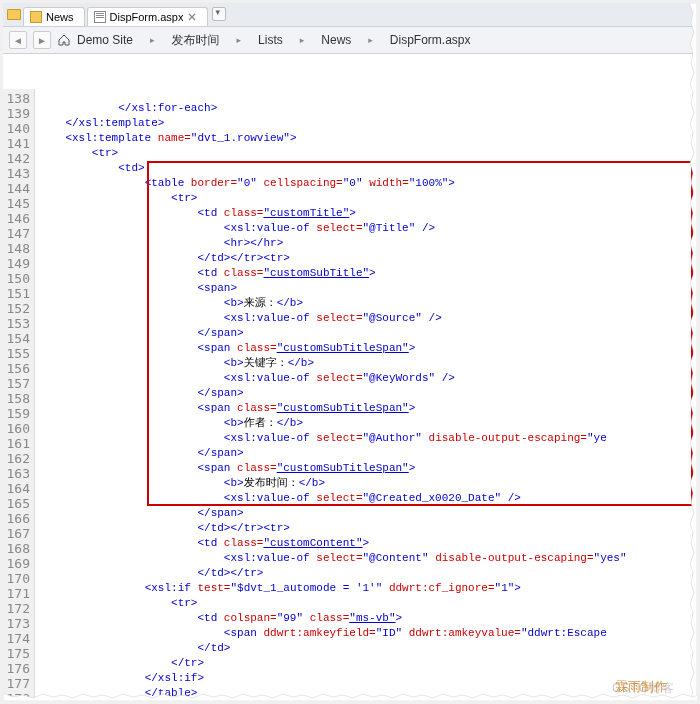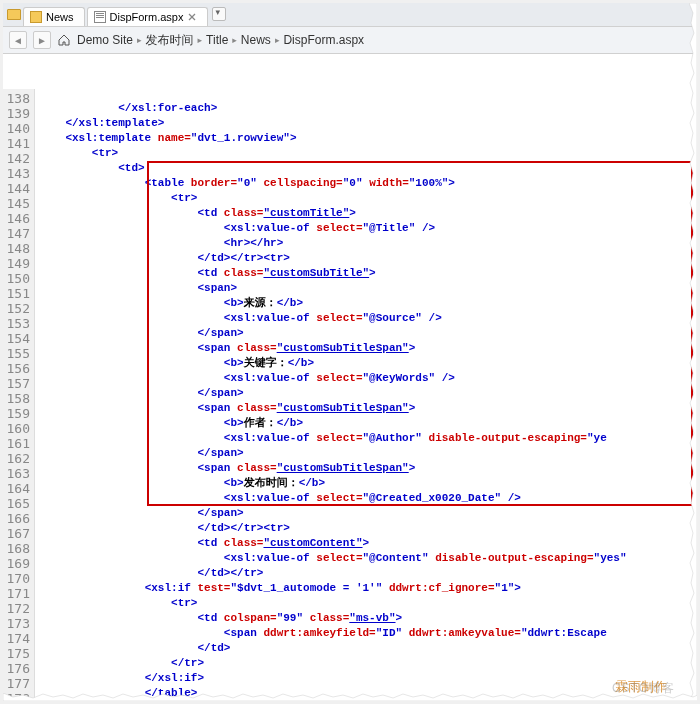--- a/index.html
+++ b/index.html
@@ -12,26 +12,26 @@
 .tab-ico.folder { background: #f5c95a; border: 1px solid #c99a2e; }
 .tab-ico.file { background: #fff; border: 1px solid #888; position: relative; }
 .tab-ico.file::after { content: ""; position: absolute; top: 1px; left: 1px; right: 1px; height: 1px; background: #888; box-shadow: 0 2px 0 #888, 0 4px 0 #888; }
 .tab-close { width: 10px; height: 10px; cursor: pointer; position: relative; }
 .tab-end { width: 14px; height: 14px; margin-left: 2px; border: 1px solid #bbb; background: #fafafa; position: relative; cursor: pointer; border-radius: 2px; }
 .tab-end::after { content: "▾"; position: absolute; left: 2px; top: -1px; font-size: 9px; color: #666; }
 .toolbar { background: #f1f3f6; border-bottom: 1px solid #d0d0d0; padding: 4px 6px; display: flex; align-items: center; gap: 6px; font-size: 12px; color: #333; }
 .nav-btn { width: 18px; height: 18px; border: 1px solid #ccc; background: #fafafa; border-radius: 2px; display: flex; align-items: center; justify-content: center; font-size: 10px; color: #888; cursor: pointer; }
 .home-ico { width: 14px; height: 14px; display: inline-block; position: relative; }
 .home-ico svg { width: 14px; height: 14px; }
-.bc { display: flex; align-items: center; gap: 4px; }
+.bc { display: flex; align-items: center; gap: 17px; }
 .bc-sep { color: #888; font-size: 9px; }
 .bc-item { cursor: pointer; }
 .editor { display: flex; height: calc(100% - 50px); background: #fff; position: relative; }
 .gutter { width: 32px; background: #f0f0f0; border-right: 1px solid #ddd; text-align: right; color: #888; font-family: Consolas, monospace; font-size: 13px; line-height: 15px; padding: 2px 4px 2px 0; user-select: none; margin-top: 35px; }
-.code { flex: 1; font-family: Consolas, "Courier New", monospace; font-size: 11px; line-height: 15px; padding: 2px 0 2px 4px; white-space: pre; color: #000; position: relative; overflow: hidden; font-weight: bold; }
+.code { flex: 1; font-family: Consolas, "Courier New", monospace; font-size: 11px; line-height: 15px; padding: 2px 0 2px 4px; white-space: pre; color: #000; position: relative; overflow: hidden; }
 .t-tag { color: #0000cc; }
 .t-attr { color: #cc0000; }
 .t-val { color: #0000cc; }
 .t-txt { color: #000; }
 .u { text-decoration: underline; }
 .redbox { position: absolute; border: 2px solid #c00; pointer-events: none; }
 .watermark { position: absolute; right: 30px; bottom: 5px; color: #d94; font-size: 13px; font-family: "Microsoft YaHei", sans-serif; }
 .watermark2 { position: absolute; right: 22px; bottom: 4px; color: rgba(120,120,120,0.4); font-size: 12px; font-family: sans-serif; letter-spacing: 1px; margin-top: 48px; }
 .torn { position: absolute; pointer-events: none; }
 .torn.right { right: 0; top: 0; bottom: 0; width: 8px; }
@@ -65,21 +65,21 @@
   <span class="home-ico">
     <svg viewBox="0 0 14 14">
         <path d="M2 7 L7 2 L12 7 L12 12 L8 12 L8 9 L6 9 L6 12 L2 12 Z" fill="none" stroke="#555" stroke-width="1"></path>
       </svg>
   </span>
   <div class="bc">
     <span class="bc-item">Demo Site</span>
     <span class="bc-sep">▸</span>
     <span class="bc-item">发布时间</span>
     <span class="bc-sep">▸</span>
-    <span class="bc-item">Title</span>
+    <span class="bc-item">Lists</span>
     <span class="bc-sep">▸</span>
     <span class="bc-item">News</span>
     <span class="bc-sep">▸</span>
     <span class="bc-item">DispForm.aspx</span>
   </div>
 </div>
 
 <div class="editor">
   <div class="gutter" id="gutter">138
 139

